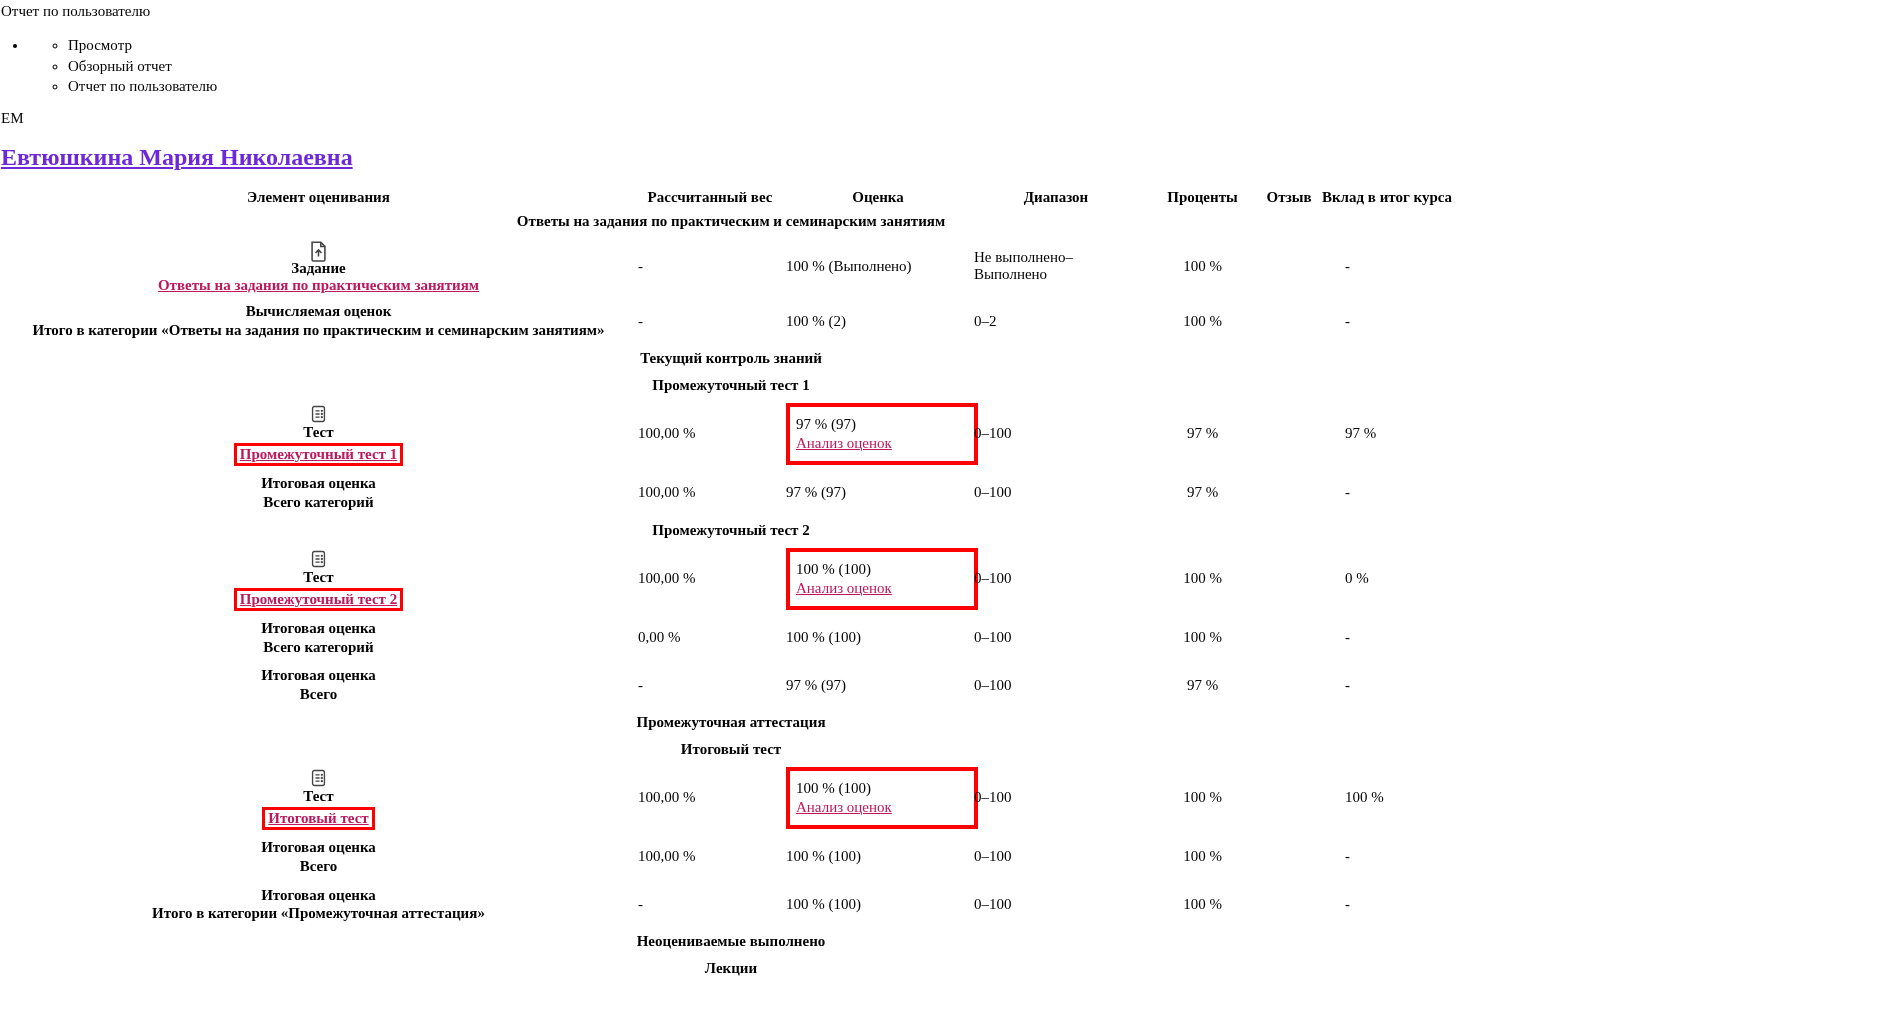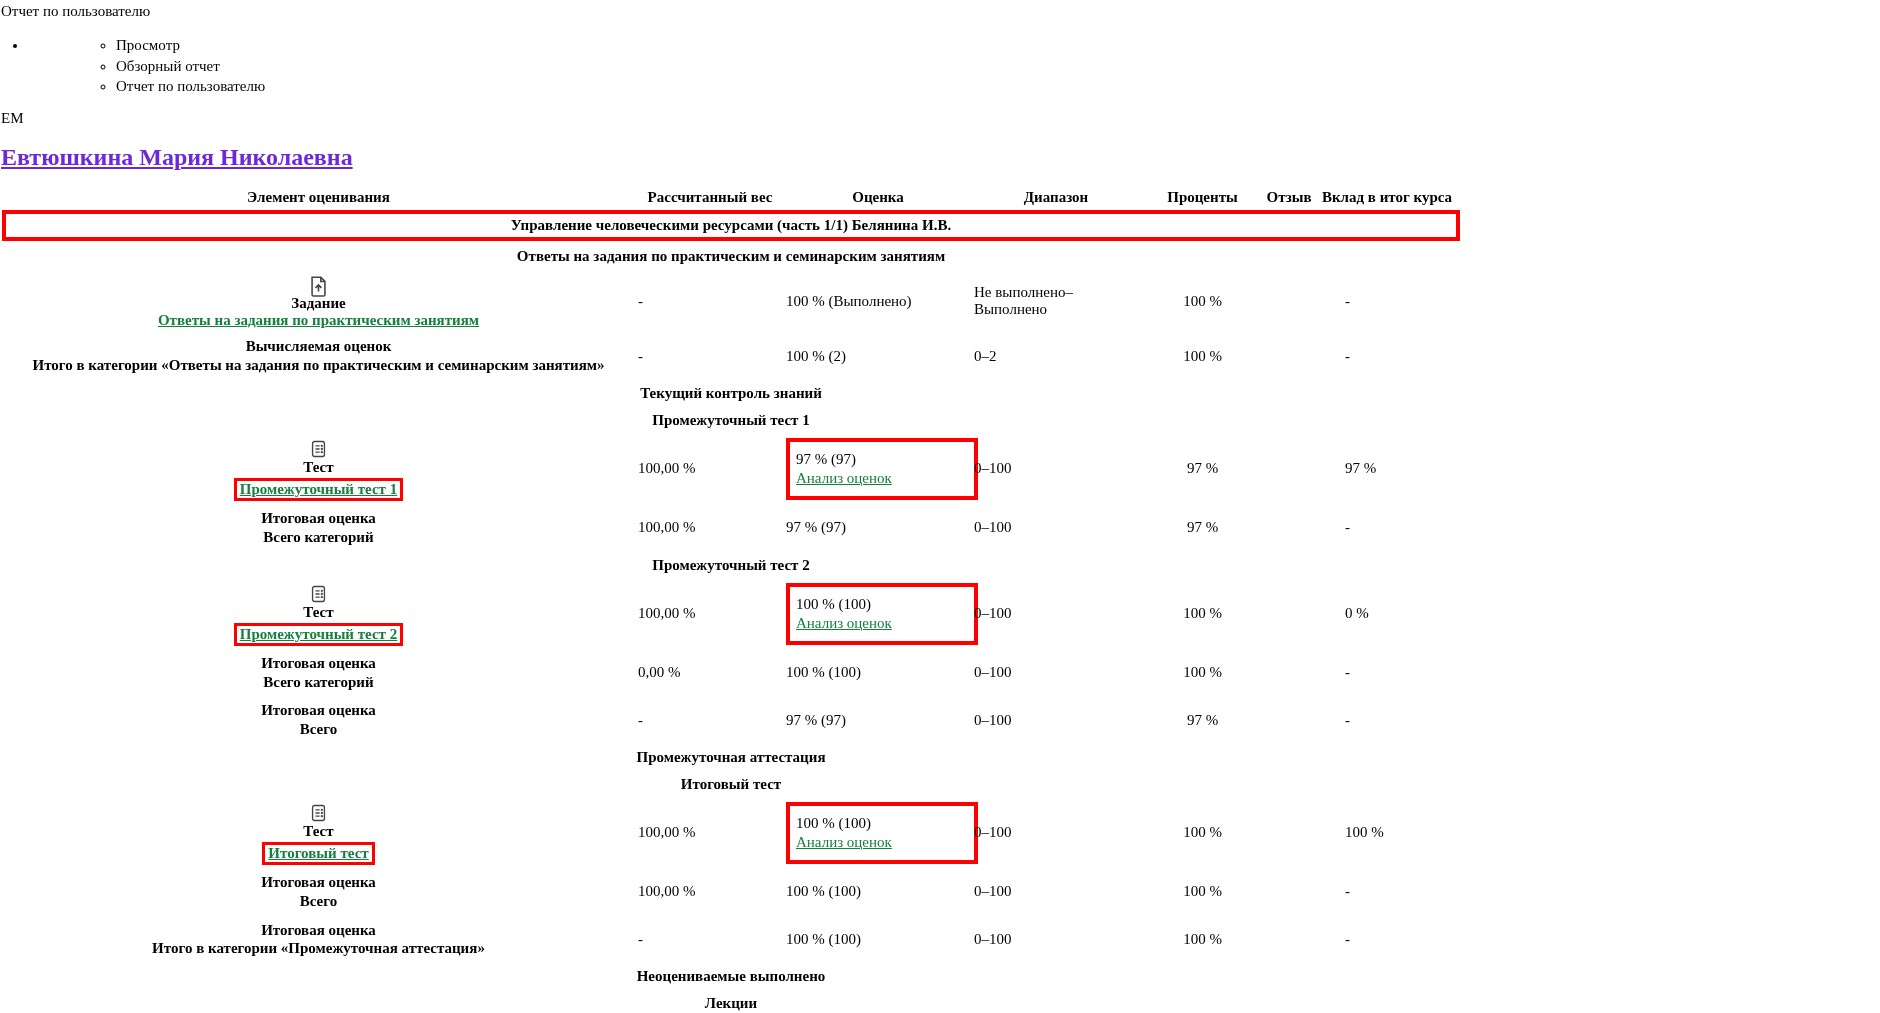--- a/index.html
+++ b/index.html
@@ -4,28 +4,28 @@
 <style>
   html,body{margin:0;padding:0;background:#fff;color:#000;}
   body{font-family:"Liberation Serif", serif;font-size:15px;width:1880px;min-height:1013px;}
   .page{padding:2px 0 0 1px;}
 
   .nav-block div{line-height:1.22;}
 
   ul.nav-outer{list-style-type:disc;margin:15px 0 14px 0;padding-left:27px;}
   ul.nav-outer > li{line-height:1.25;}
   ul.nav-inner{list-style-type:circle;margin:0;padding-left:40px;}
-  ul.nav-inner li{line-height:1.35;cursor:pointer;margin-left:48px;}
+  ul.nav-inner li{line-height:1.35;cursor:pointer;}
 
   .initials{margin:2px 0 0 0;}
 
   h3.user-name{margin:17px 0 16px 0;font-size:24px;}
   h3.user-name a{color:#6d28d9;text-decoration:underline;font-weight:bold;}
 
-  a{color:#15803d;text-decoration:underline;}
+  a{color:#be185d;text-decoration:underline;}
 
   table.grades{border-collapse:collapse;width:1460px;table-layout:fixed;}
   col.c-el{width:635px;} col.c-w{width:148px;} col.c-g{width:188px;}
   col.c-r{width:168px;} col.c-p{width:125px;} col.c-f{width:48px;} col.c-c{width:148px;}
 
   th{font-weight:bold;text-align:center;padding:2px 0;font-size:15px;}
   td{vertical-align:middle;}
 
   tr.course td{padding:0;}
   .course-box{border:4px solid #ff0000;text-align:center;font-weight:bold;padding:3px 2px;margin:2px 1px;}
@@ -93,25 +93,20 @@
           <th>Элемент оценивания</th>
           <th>Рассчитанный вес</th>
           <th>Оценка</th>
           <th>Диапазон</th>
           <th>Проценты</th>
           <th>Отзыв</th>
           <th>Вклад в итог курса</th>
         </tr>
       </thead>
     <tbody id="table-body">
-        <tr class="course">
-          <td colspan="7">
-            <div class="course-box">Управление человеческими ресурсами (часть 1/1) Белянина И.В.</div>
-          </td>
-        </tr>
         <tr class="category">
           <td colspan="7">Ответы на задания по практическим и семинарским занятиям</td>
         </tr>
         <tr class="item">
           <td class="el"><div class="icon"><svg width="19" height="22" viewBox="0 0 20 24" fill="none" stroke="#444" stroke-width="1.7">
                 <path d="M3 2.5 h9.5 l4.5 4.5 v14.5 a1.5 1.5 0 0 1 -1.5 1.5 h-11 a1.5 1.5 0 0 1 -1.5 -1.5 z"></path>
                 <path d="M12.5 2.5 v4.5 h4.5"></path>
                 <path d="M10 18 v-7 M6.8 14 l3.2 -3.2 l3.2 3.2"></path>
               </svg></div><div class="kind">Задание</div><a class="itemlink" href="#">Ответы на задания по практическим занятиям</a></td>
           <td class="w">-</td>

